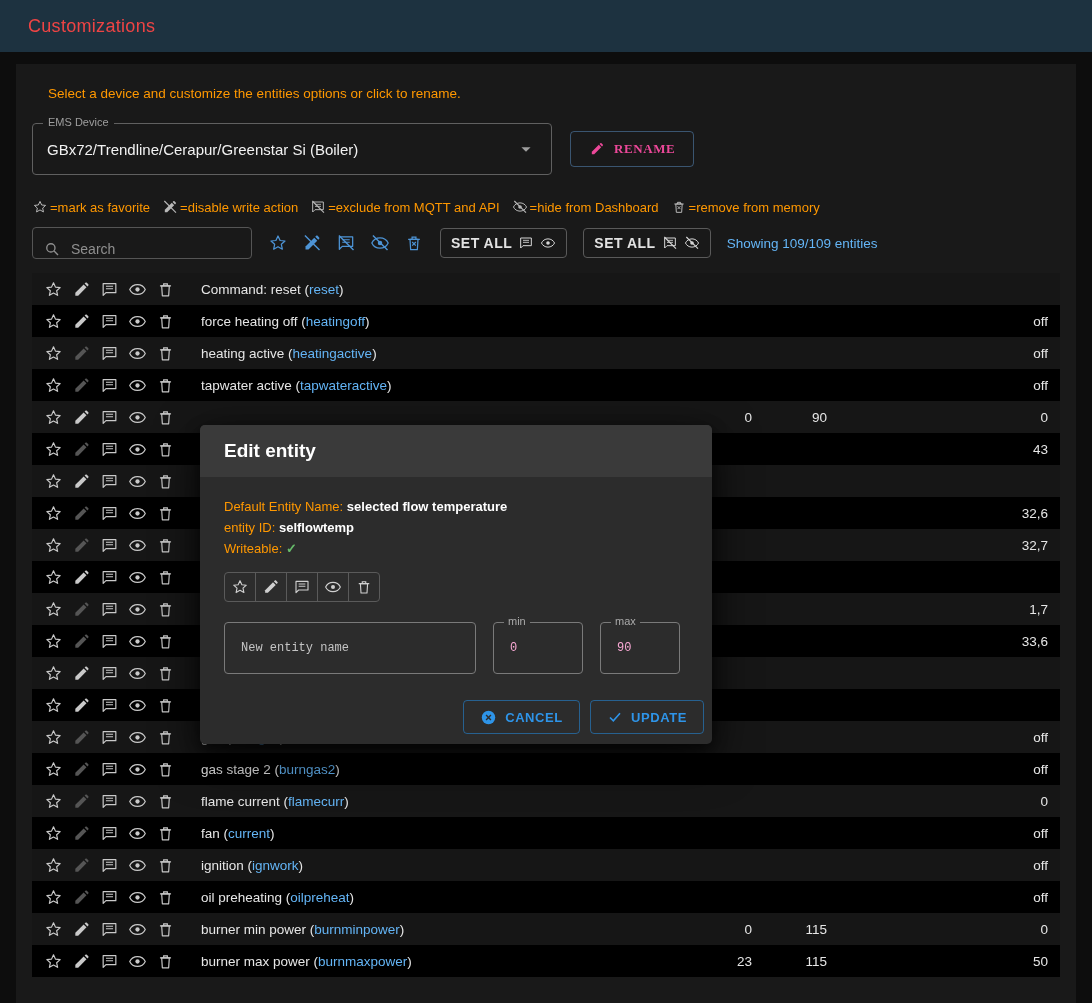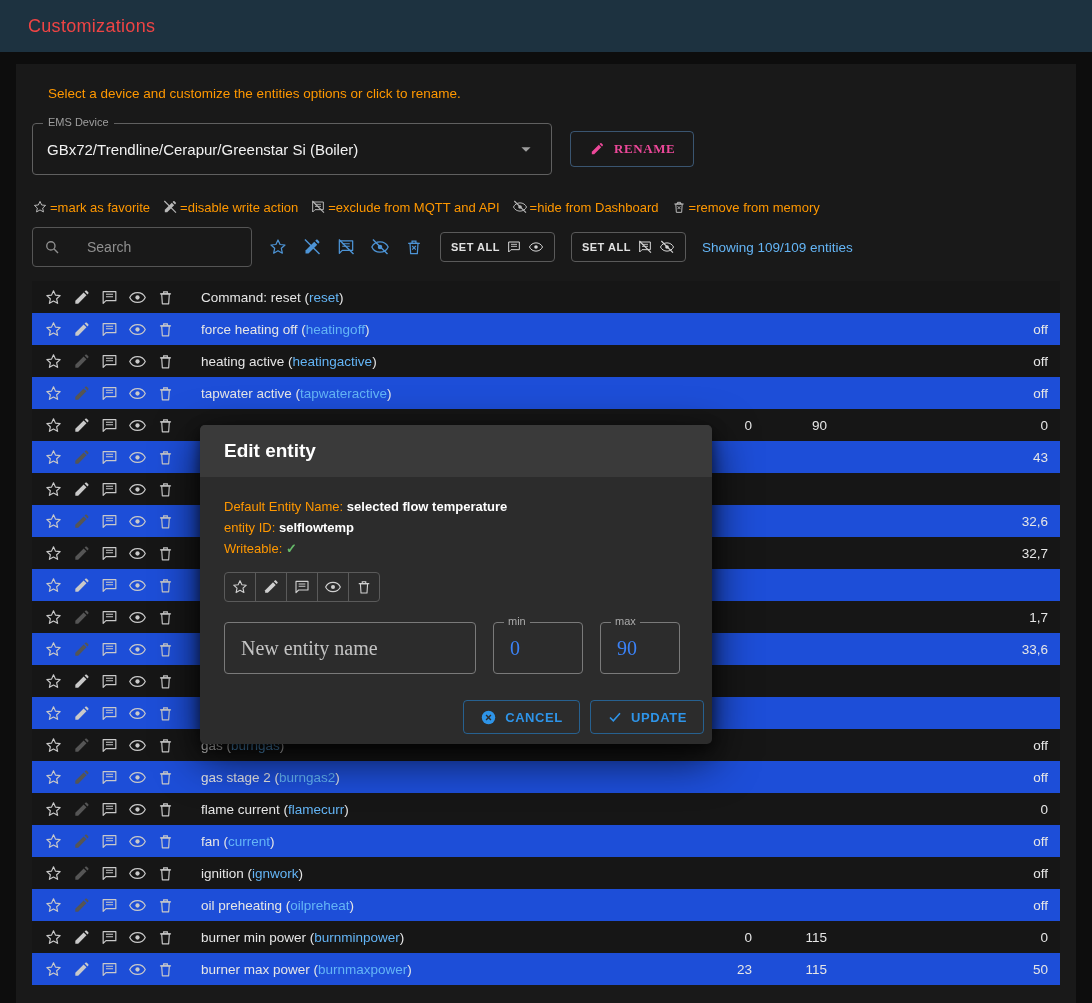--- a/index.html
+++ b/index.html
@@ -31,40 +31,40 @@
               font-family:Liberation Serif, serif}
 
   
   .legend{display:flex;align-items:center;gap:12px;font-size:13px;margin:0 0 12px;flex-wrap:nowrap}
   .legend-item{display:inline-flex;align-items:center;gap:2px}
   .li-icon{color:#b8b8b8;display:flex}
   .li-text{color:#ff9800}
 
   
   .toolbar{display:flex;align-items:center;gap:16px;margin:6px 0 14px}
-  .search-field{width:220px;height:40px;border:1px solid #555;border-radius:4px;display:flex;
-                align-items:center;gap:24px;padding:0 10px;box-sizing:border-box;color:#8f8f8f}
+  .search-field{width:220px;height:32px;border:1px solid #555;border-radius:4px;display:flex;
+                align-items:flex-end;gap:8px;padding:0 10px;box-sizing:border-box;color:#8f8f8f}
   .search-field input{flex:1;background:transparent;border:none;outline:none;color:#ddd;
                       font-size:14px;font-family:"Liberation Sans",sans-serif;min-width:0}
   .search-field input::placeholder{color:#8f8f8f}
   .filter-icons{display:flex;gap:14px;align-items:center}
   .filter-icons .fi{color:#4d94d6;display:flex;cursor:pointer}
   .setall{height:30px;border:1px solid #5a5a5a;border-radius:4px;background:transparent;color:#e2e2e2;
-          font-size:11px;font-weight:700;letter-spacing:.5px;display:flex;align-items:center;gap:6px;
+          font-size:14px;font-weight:700;letter-spacing:.5px;display:flex;align-items:center;gap:6px;
           padding:0 10px;cursor:pointer;font-family:"Liberation Sans",sans-serif}
   .setall .si{color:#d6d6d6;display:flex}
   .showing{color:#64b5f6;font-size:13.5px}
 
   
   .table{margin-top:4px}
   .thead{display:flex;background:#000;height:28px;align-items:center;color:#90caf9;
          font-size:12.5px;font-weight:700;letter-spacing:.5px}
   .row{display:flex;height:32px;align-items:center;color:#e6e6e6;font-size:13.5px}
   .row.even{background:#161616}
-  .row.odd{background:#1d4ed8}
+  .row.odd{background:#000000}
   .h-options,.c-options{width:165px;box-sizing:border-box}
   .h-options{text-align:center}
   .c-options{display:flex;align-items:center;gap:9px;padding-left:12px;color:#c9c9c9}
   .c-options .ri{display:flex;cursor:pointer}
   .c-options .ri.dim{color:#555}
   .h-name{flex:1;text-align:center}
   .c-name{flex:1;padding-left:4px;box-sizing:border-box;white-space:nowrap;overflow:hidden}
   .h-min,.h-max,.c-min,.c-max{width:75px;text-align:right;padding-right:8px;box-sizing:border-box}
   .h-value{width:225px;text-align:center;box-sizing:border-box}
   .c-value{width:225px;text-align:right;padding-right:12px;box-sizing:border-box}
@@ -79,22 +79,22 @@
   .info-line{font-size:13px;color:#ff9800;margin-bottom:6px}
   .info-value{color:#fff;font-weight:700}
   .check-mark{color:#66bb6a;font-weight:700}
   .icon-group{display:inline-flex;border:1px solid #5a5a5a;border-radius:4px;margin:10px 0 20px;overflow:hidden}
   .icon-group .ib{width:30px;height:28px;display:flex;align-items:center;justify-content:center;
                   color:#cfcfcf;border-right:1px solid #5a5a5a;cursor:pointer}
   .icon-group .ib:last-child{border-right:none}
   .fields-row{display:flex;gap:17px;margin-bottom:26px}
   .tf{position:relative;border:1px solid #7a7a7a;border-radius:4px;height:52px;display:flex;
       align-items:center;padding:0 14px;box-sizing:border-box}
-  .tf input{width:100%;background:transparent;border:none;outline:none;color:#3b82f6;font-size:20px;
-            font-family:Liberation Serif, serif}
+  .tf input{width:100%;background:transparent;border:none;outline:none;color:#f9a8d4;font-size:12px;
+            font-family:Liberation Mono, monospace}
   .tf input::placeholder{color:#c4c4c4}
   .tf-label{position:absolute;top:-8px;left:10px;font-size:11px;color:#aaa;background:#2c2c2c;padding:0 4px}
   .tf-name{width:252px}
   .tf-min{width:90px}
   .tf-max{width:80px}
   .dialog-actions{display:flex;justify-content:flex-end;gap:10px;padding:0 8px 10px}
   .btn-dlg{height:34px;border:1px solid rgba(33,150,243,.5);border-radius:4px;background:transparent;
            color:#2e94e8;font-size:13px;font-weight:700;letter-spacing:.6px;display:flex;
            align-items:center;gap:8px;padding:0 16px;cursor:pointer;
            font-family:"Liberation Sans",sans-serif}

